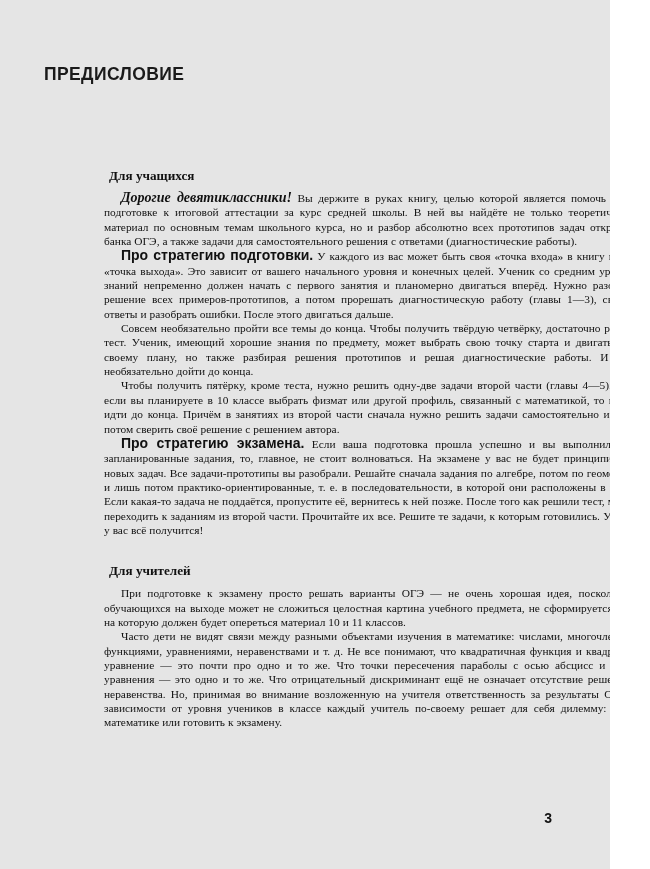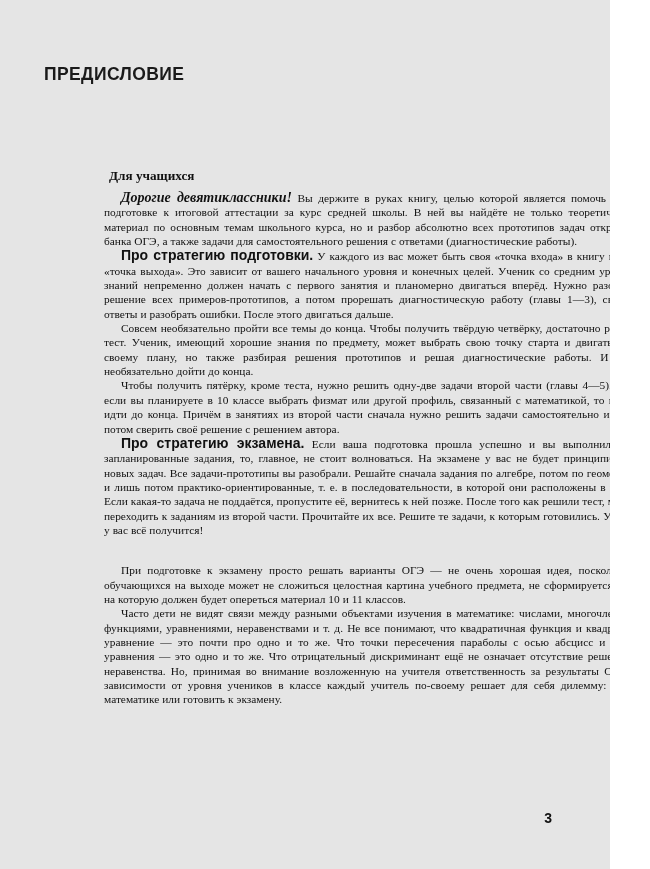--- a/index.html
+++ b/index.html
@@ -98,20 +98,21 @@
   <div class="column">
       <section class="section">
         <h2 class="section-heading">Для учащихся</h2>
         <p class="para"><span class="lead-italic">Дорогие девятиклассники!</span><span> Вы держите в руках книгу, целью которой является помочь вам в подготовке к итоговой аттестации за курс средней школы. В ней вы найдёте не только теоретический материал по основным темам школьного курса, но и разбор абсолютно всех прототипов задач открытого банка ОГЭ, а также задачи для самостоятельного решения с ответами (диагностические работы).</span></p>
         <p class="para"><span class="lead-bold">Про стратегию подготовки.</span><span> У каждого из вас может быть своя «точка входа» в книгу и своя «точка выхода». Это зависит от вашего начального уровня и конечных целей. Ученик со средним уровнем знаний непременно должен начать с первого занятия и планомерно двигаться вперёд. Нужно разобрать решение всех примеров-прототипов, а потом прорешать диагностическую работу (главы 1—3), сверить ответы и разобрать ошибки. После этого двигаться дальше.</span></p>
         <p class="para"><span>Совсем необязательно пройти все темы до конца. Чтобы получить твёрдую четвёрку, достаточно решить тест. Ученик, имеющий хорошие знания по предмету, может выбрать свою точку старта и двигаться по своему плану, но также разбирая решения прототипов и решая диагностические работы. И тоже необязательно дойти до конца.</span></p>
         <p class="para"><span>Чтобы получить пятёрку, кроме теста, нужно решить одну-две задачи второй части (главы 4—5). Ну а если вы планируете в 10 классе выбрать физмат или другой профиль, связанный с математикой, то нужно идти до конца. Причём в занятиях из второй части сначала нужно решить задачи самостоятельно и лишь потом сверить своё решение с решением автора.</span></p>
         <p class="para"><span class="lead-bold">Про стратегию экзамена.</span><span> Если ваша подготовка прошла успешно и вы выполнили все запланированные задания, то, главное, не стоит волноваться. На экзамене у вас не будет принципиально новых задач. Все задачи-прототипы вы разобрали. Решайте сначала задания по алгебре, потом по геометрии, и лишь потом практико-ориентированные, т. е. в последовательности, в которой они расположены в книге. Если какая-то задача не поддаётся, пропустите её, вернитесь к ней позже. После того как решили тест, можно переходить к заданиям из второй части. Прочитайте их все. Решите те задачи, к которым готовились. Уверен, у вас всё получится!</span></p>
       </section>
       <section class="section">
+        <h2 class="section-heading">Для учителей</h2>
         <p class="para"><span>При подготовке к экзамену просто решать варианты ОГЭ — не очень хорошая идея, поскольку у обучающихся на выходе может не сложиться целостная картина учебного предмета, не сформируется база, на которую должен будет опереться материал 10 и 11 классов.</span></p>
         <p class="para"><span>Часто дети не видят связи между разными объектами изучения в математике: числами, многочленами, функциями, уравнениями, неравенствами и т. д. Не все понимают, что квадратичная функция и квадратное уравнение — это почти про одно и то же. Что точки пересечения параболы с осью абсцисс и корни уравнения — это одно и то же. Что отрицательный дискриминант ещё не означает отсутствие решения у неравенства. Но, принимая во внимание возложенную на учителя ответственность за результаты ОГЭ, в зависимости от уровня учеников в классе каждый учитель по-своему решает для себя дилемму: учить математике или готовить к экзамену.</span></p>
       </section>
     </div>
 
   <div class="folio">3</div>
 
 </div>
 
 </body></html>

